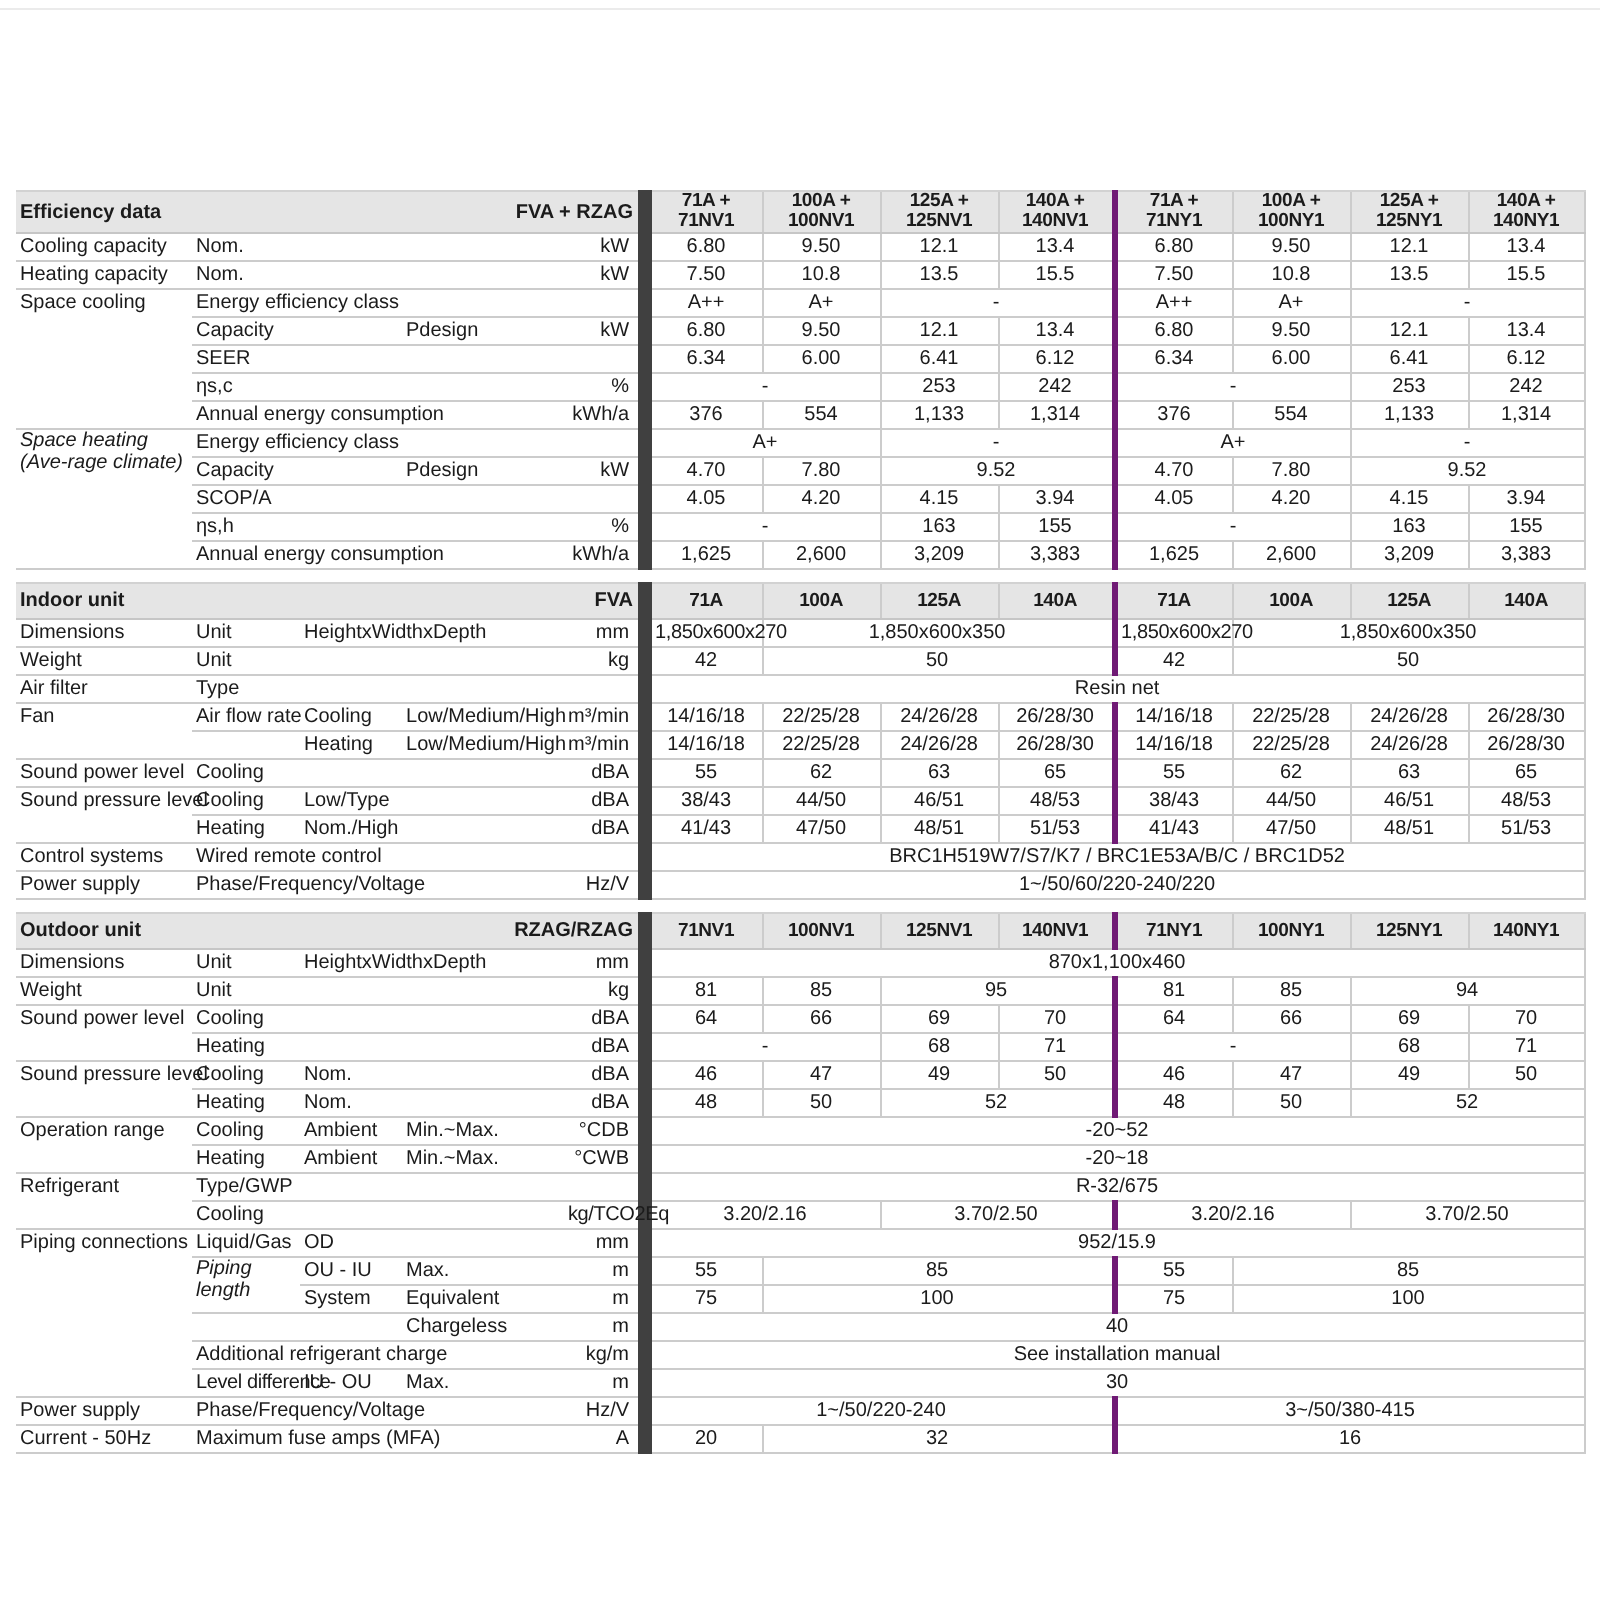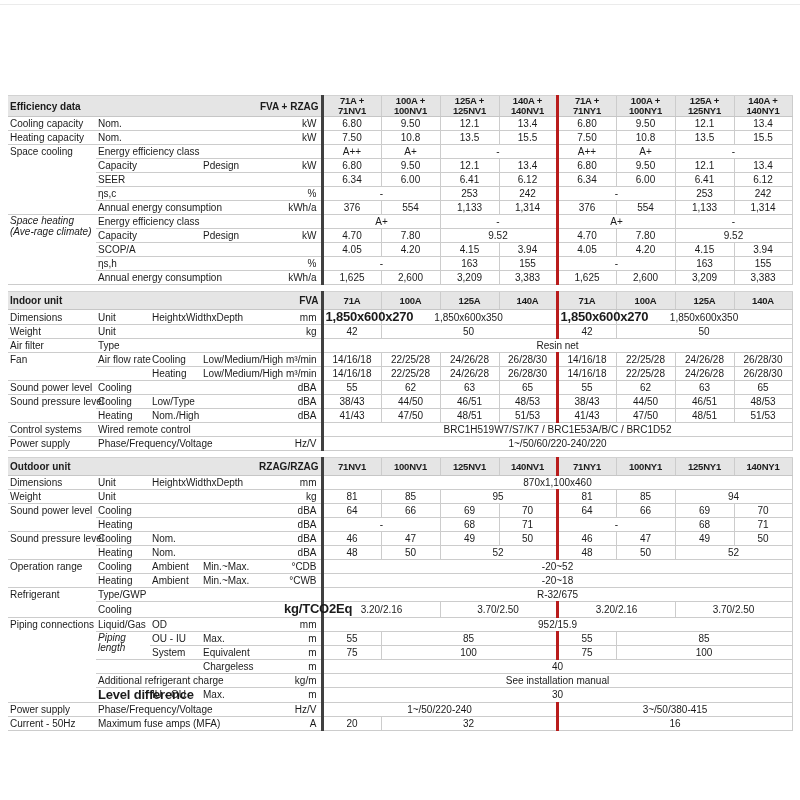--- a/index.html
+++ b/index.html
@@ -18,23 +18,23 @@
     padding:0 2px; height:13px; font-size:10px; line-height:1.1;
     border-bottom:1px solid #cccccc; vertical-align:middle;
     white-space:nowrap;
   }
   .lbl { text-align:left; }
   .grp { vertical-align:top; padding-top:1px;margin-left:37px; }
   .wrap { white-space:normal; line-height:1.05;font-style:italic; }
   .unit { text-align:right; padding-right:4px; }
   .val { text-align:center; }
   .vline { border-left:1px solid #cccccc; }
-  .g1 { border-left:3px solid #404040; }
-  .g2 { border-left:3px solid #b91c1c; }
-  .sm { font-size:13px; letter-spacing:-0.2px;font-weight:bold; }
+  .g1 { border-left:7px solid #404040; }
+  .g2 { border-left:3px solid #701a75; }
+  .sm { font-size:10px; letter-spacing:-0.2px; }
   .hdr td {
     background:#e5e5e5; font-weight:bold; height:17px;
     border-top:1px solid #d2d2d2; border-bottom:1px solid #c6c6c6;
   }
   .t0 .hdr td { height:20px; }
   .hl { padding-left:2px; }
   .model { text-align:right; }
   .colhdr {
     text-align:center; white-space:pre-line;
     font-size:9.5px; line-height:1.06; letter-spacing:-0.2px;

